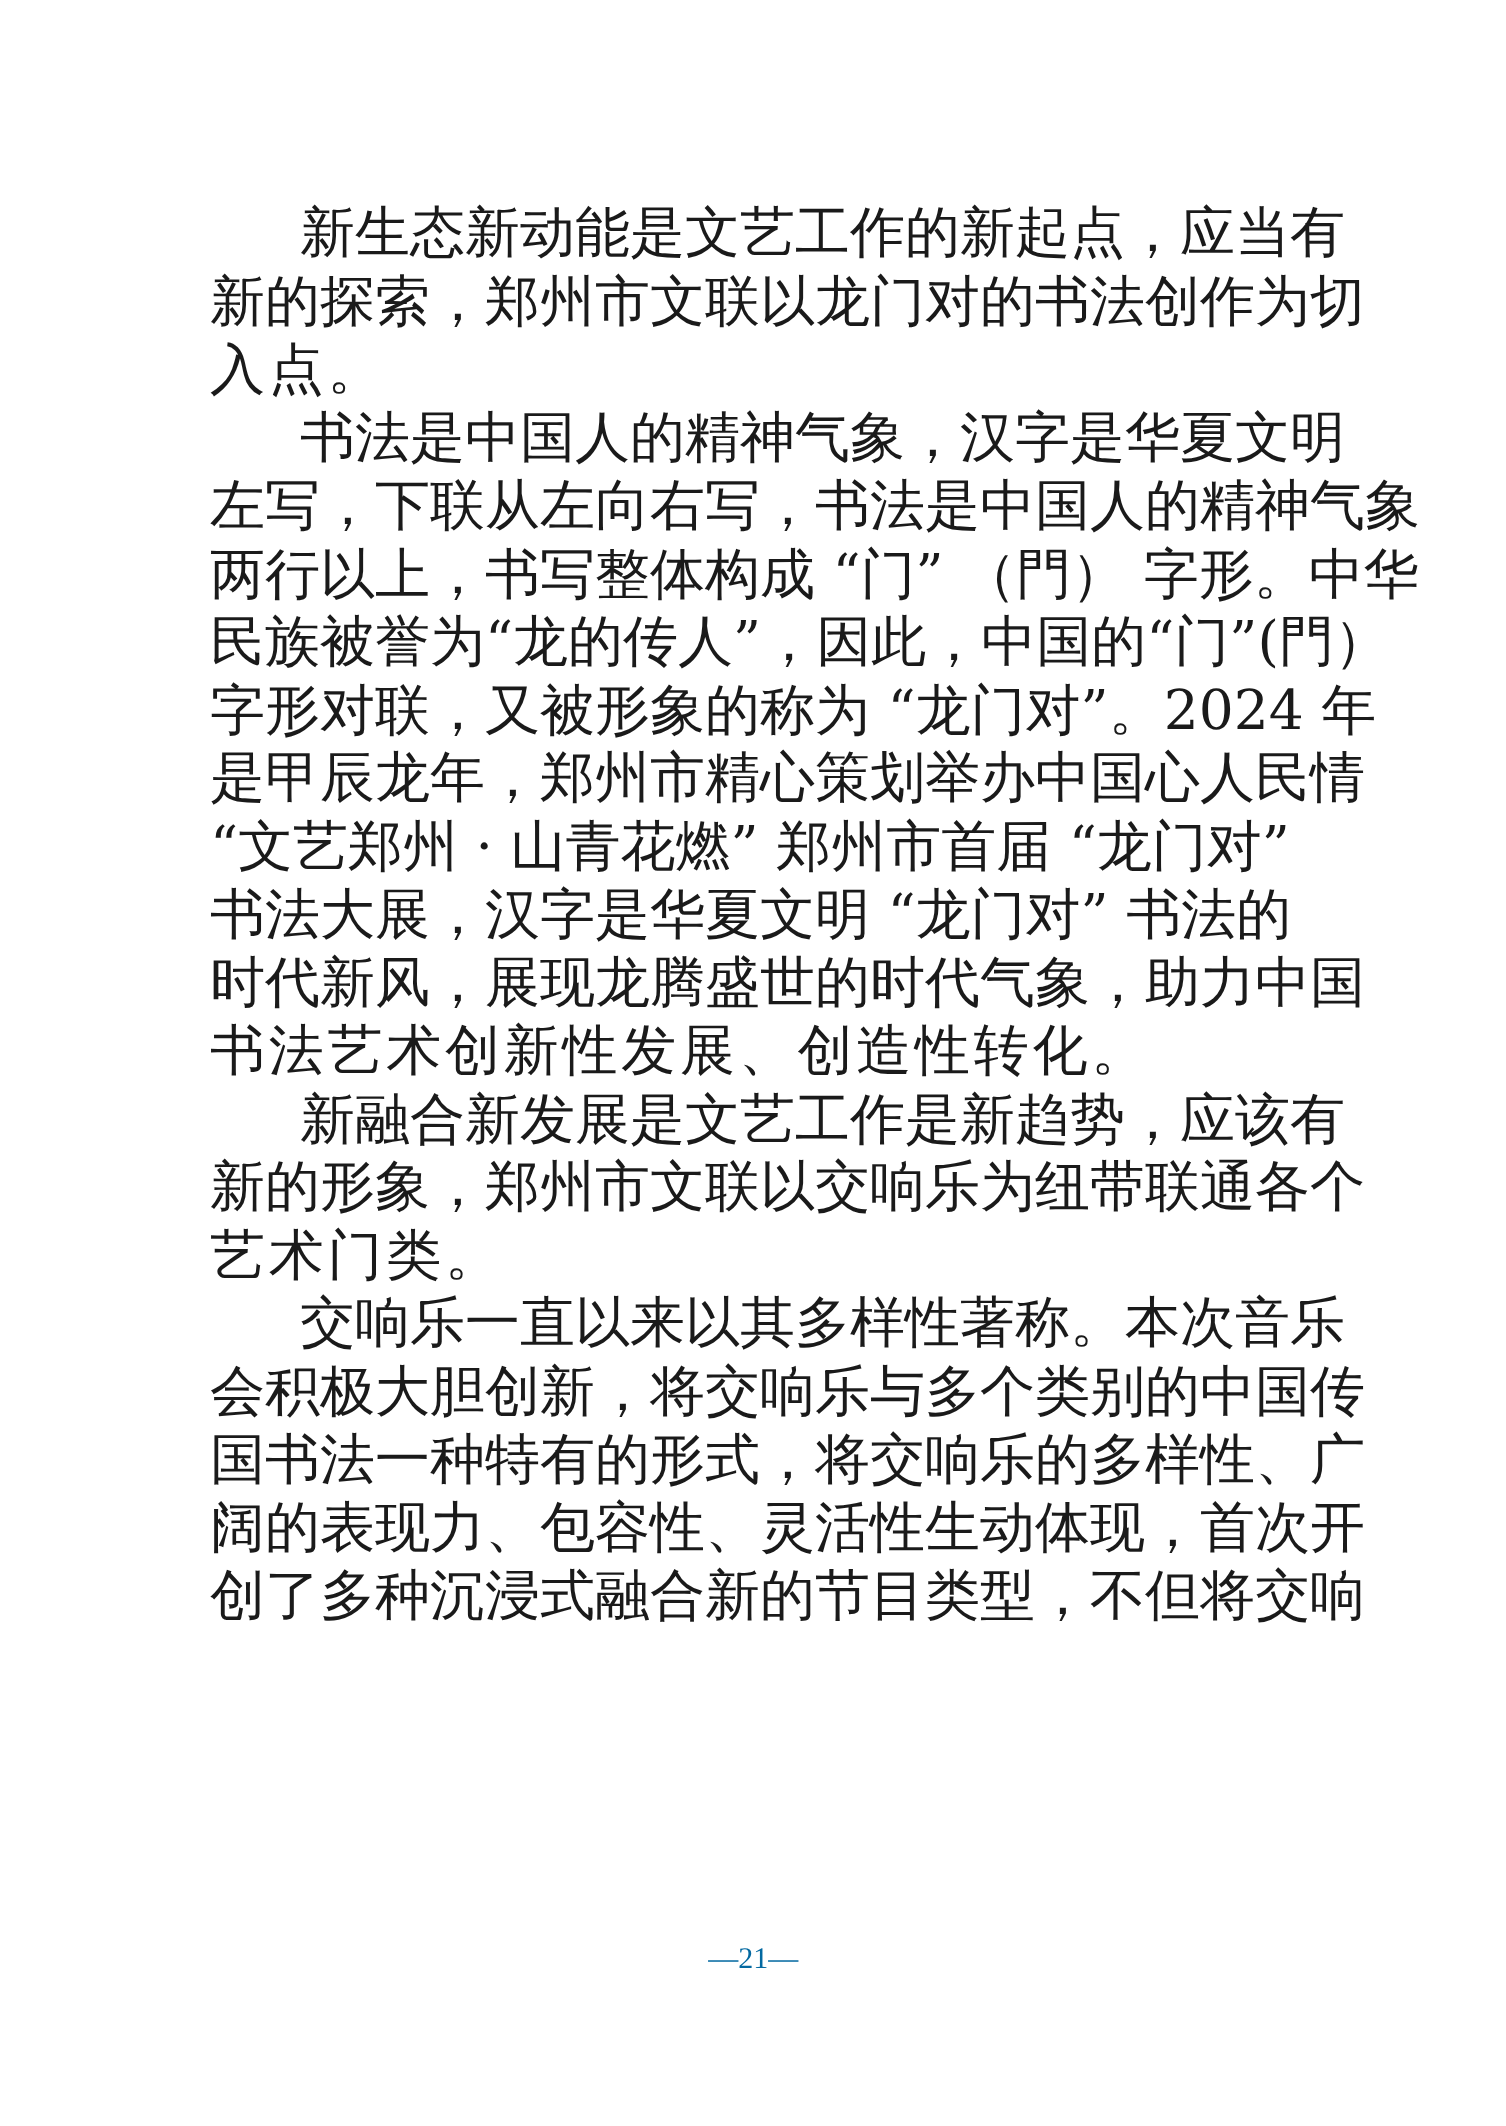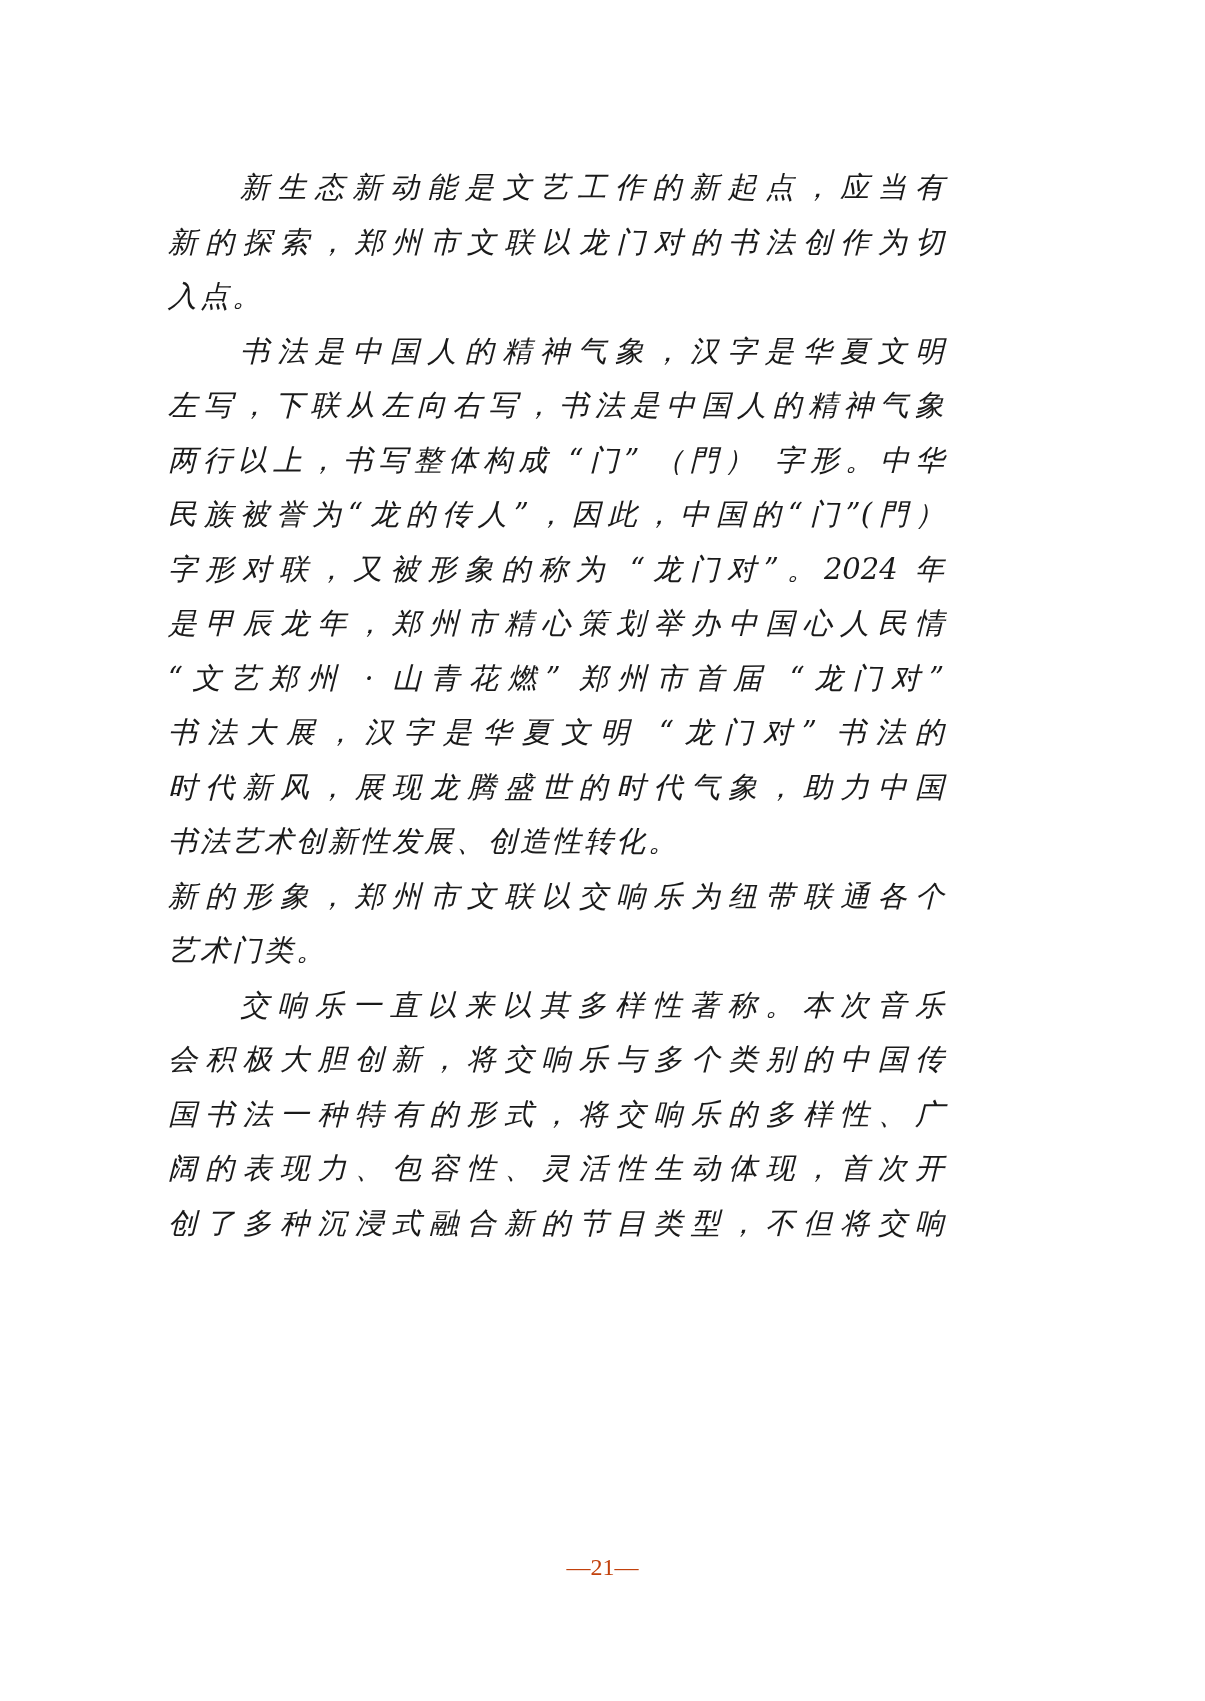--- a/index.html
+++ b/index.html
@@ -17,43 +17,42 @@
     }
     .page {
       position: absolute;
       left: 168px;
       top: 160px;
       width: 776px;
     }
     .line {
       height: 54.5px;
       line-height: 54.5px;
-      font-size: 29px;
+      font-size: 44px;
       white-space: nowrap;
       text-align: justify;
       text-align-last: justify;
       letter-spacing: 0;
-      font-style: italic;
     }
     .line.indent {
       padding-left: 72px;
     }
     .line.last {
       text-align-last: left;
       letter-spacing: 3px;
     }
     .page-number {
       position: absolute;
       left: 0;
       width: 1205px;
       top: 1554px;
       text-align: center;
       font-size: 24px;
       font-family: "Liberation Serif", "DejaVu Serif", serif;
-      color: #c2410c;
+      color: #0369a1;
     }
   </style>
 </head>
 <body>
 
 <div class="page">
 
   <div>
     <div class="line indent">新生态新动能是文艺工作的新起点，应当有</div>
     <div class="line">新的探索，郑州市文联以龙门对的书法创作为切</div>
@@ -67,20 +66,21 @@
     <div class="line">民族被誉为“龙的传人”，因此，中国的“门”(門）</div>
     <div class="line">字形对联，又被形象的称为 “龙门对”。2024 年</div>
     <div class="line">是甲辰龙年，郑州市精心策划举办中国心人民情</div>
     <div class="line">“文艺郑州 · 山青花燃” 郑州市首届 “龙门对”</div>
     <div class="line">书法大展，汉字是华夏文明 “龙门对” 书法的</div>
     <div class="line">时代新风，展现龙腾盛世的时代气象，助力中国</div>
     <div class="line last">书法艺术创新性发展、创造性转化。</div>
   </div>
 
   <div>
+    <div class="line indent">新融合新发展是文艺工作是新趋势，应该有</div>
     <div class="line">新的形象，郑州市文联以交响乐为纽带联通各个</div>
     <div class="line last">艺术门类。</div>
   </div>
 
   <div>
     <div class="line indent">交响乐一直以来以其多样性著称。本次音乐</div>
     <div class="line">会积极大胆创新，将交响乐与多个类别的中国传</div>
     <div class="line">国书法一种特有的形式，将交响乐的多样性、广</div>
     <div class="line">阔的表现力、包容性、灵活性生动体现，首次开</div>
     <div class="line">创了多种沉浸式融合新的节目类型，不但将交响</div>

